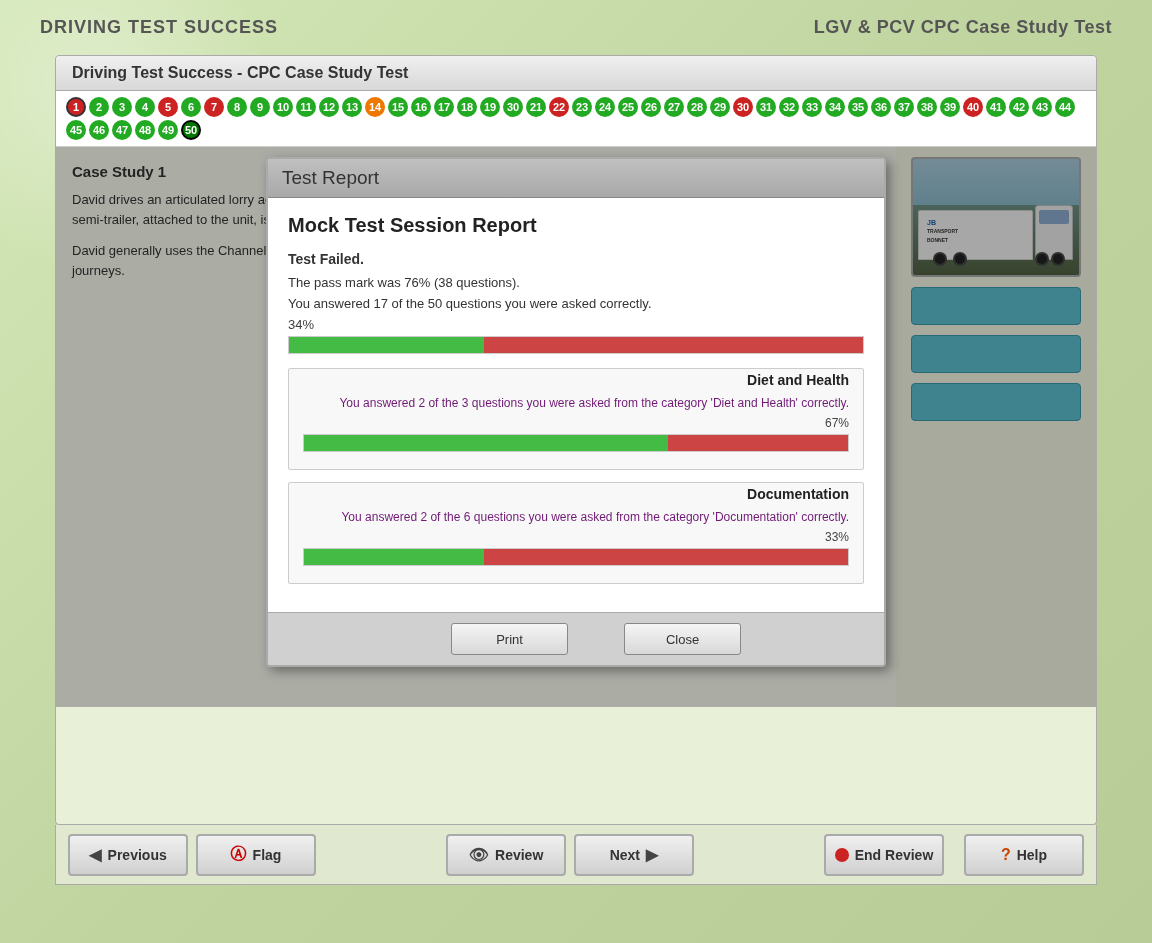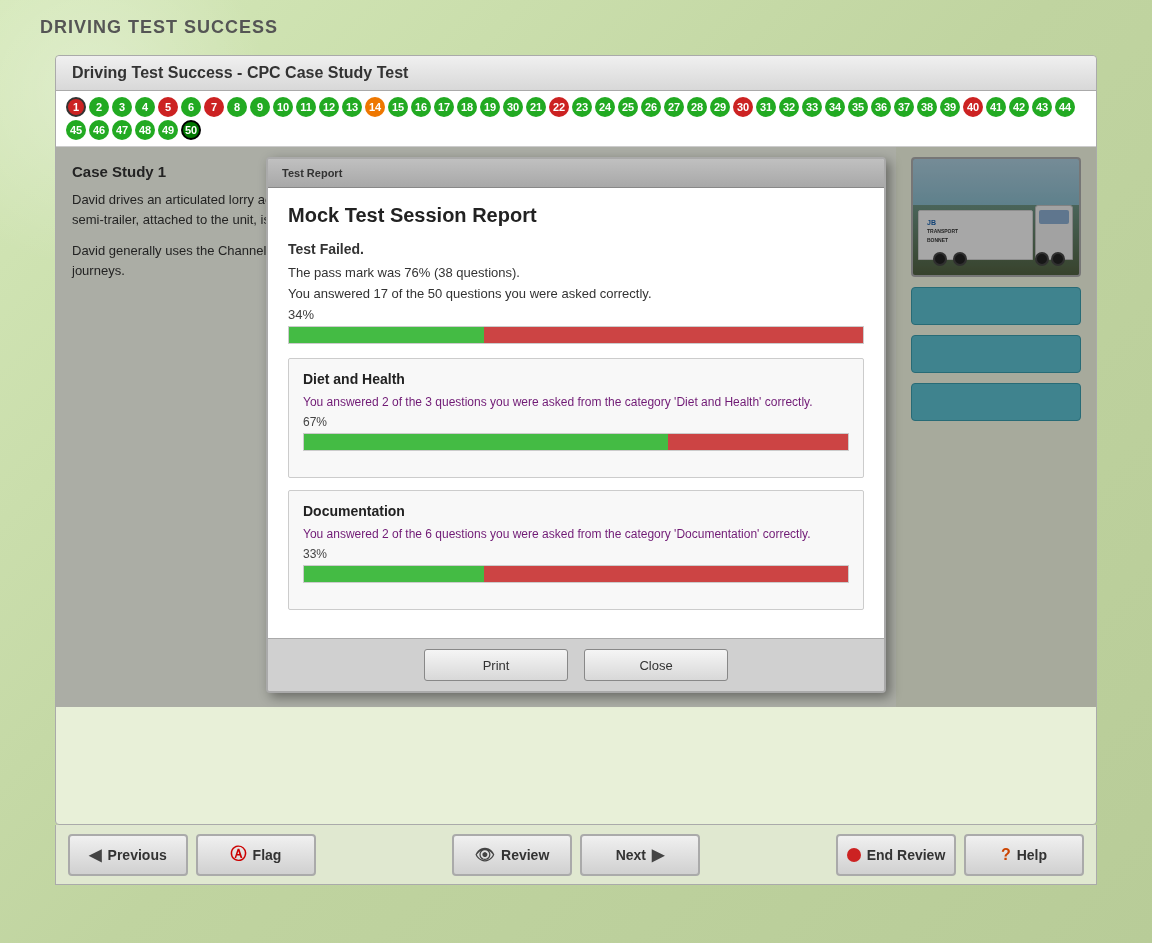--- a/index.html
+++ b/index.html
@@ -185,22 +185,22 @@
       width: 620px;
       max-height: 580px;
       box-shadow: 4px 4px 12px rgba(0,0,0,0.4);
       display: flex;
       flex-direction: column;
     }
     .modal-titlebar {
       background: linear-gradient(to bottom, #c0c0c0, #a8a8a8);
       border-bottom: 1px solid #888;
       padding: 8px 14px;
-      font-size: 11px;
-      font-weight: bold;
+      font-size: 19px;
+      font-weight: normal;
       color: #333;
       border-radius: 2px 2px 0 0;
     }
     .modal-body {
       flex: 1;
       overflow-y: scroll;
       background: #fff;
       padding: 16px 20px;
       scrollbar-width: thin;
     }
@@ -254,23 +254,24 @@
     .progress-bar-red {
       height: 100%;
       background: #cc4444;
       position: absolute;
       top: 0;
     }
 
     .category-section {
       border: 1px solid #ccc;
       border-radius: 2px;
-      padding: 12px 14px;
+      padding: 3px 14px;
       margin-bottom: 12px;
       background: #f8f8f8;
+      text-align: right;
     }
     .category-title {
       font-size: 14px;
       font-weight: bold;
       color: #222;
       margin-bottom: 8px;
     }
     .category-text {
       font-size: 12px;
       color: #701a75;
@@ -286,31 +287,32 @@
     .modal-footer {
       background: #d0d0d0;
       border-top: 1px solid #aaa;
       padding: 10px 16px;
       display: flex;
       justify-content: center;
       gap: 16px;
       border-radius: 0 0 2px 2px;
     }
     .modal-btn {
-      width: 144px;
+      width: 117px;
       height: 32px;
       background: linear-gradient(to bottom, #f5f5f5, #d8d8d8);
       border: 1px solid #888;
       border-radius: 3px;
       font-size: 13px;
       cursor: pointer;
       display: flex;
       align-items: center;
       justify-content: center;
       color: #333;
+      margin-left: 40px;
     }
 
     
     .bottom-toolbar {
       position: relative;
       z-index: 1;
       margin: 0 55px;
       background: #e0e8d0;
       border: 1px solid #aaa;
       border-top: none;
@@ -323,21 +325,21 @@
     .toolbar-left {
       display: flex;
       gap: 8px;
     }
     .toolbar-center {
       display: flex;
       gap: 8px;
     }
     .toolbar-right {
       display: flex;
-      gap: 8px;
+      gap: 20px;
     }
     .toolbar-btn {
       height: 42px;
       min-width: 120px;
       background: linear-gradient(to bottom, #f0f0f0, #d0d0d0);
       border: 2px solid #aaa;
       border-radius: 4px;
       font-size: 14px;
       font-weight: bold;
       cursor: pointer;
@@ -364,20 +366,21 @@
     .help-icon { color: #cc4400; font-weight: bold; }
   </style>
 </head>
 <body>
 
 <div class="bg-decor"></div>
 <div class="bg-leaf"></div>
 
 <div class="header">
   <span class="header-left">DRIVING TEST SUCCESS</span>
+  <span class="header-right">LGV &amp; PCV CPC Case Study Test</span>
 </div>
 
 <div class="main-container">
 
   <div class="title-bar">
     <span>Driving Test Success - CPC Case Study Test</span>
   </div>
 
   <div class="question-numbers" id="q-numbers-bar">
   <div class="q-num current">1</div>

